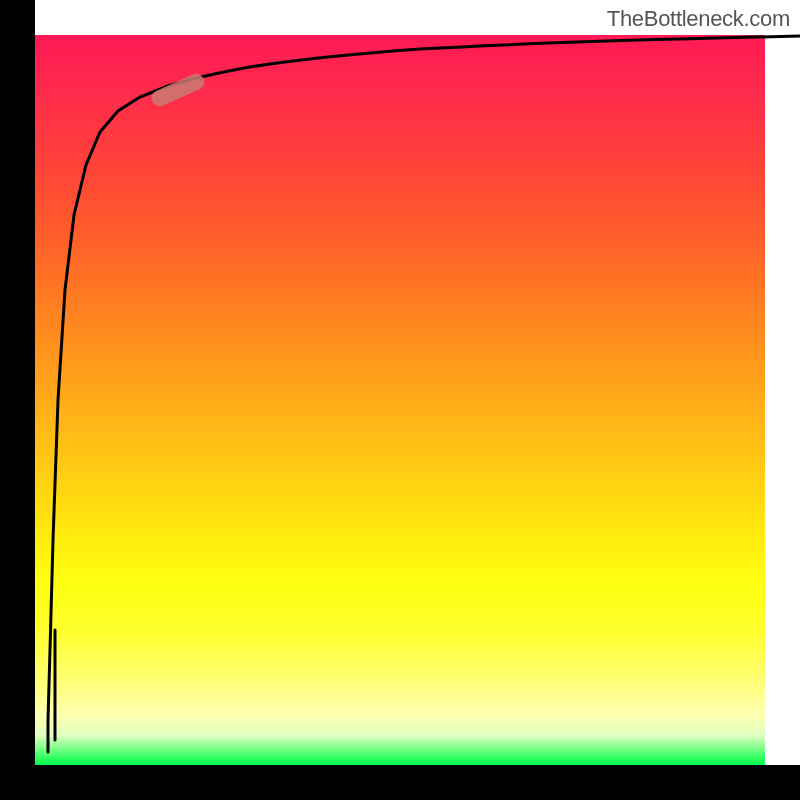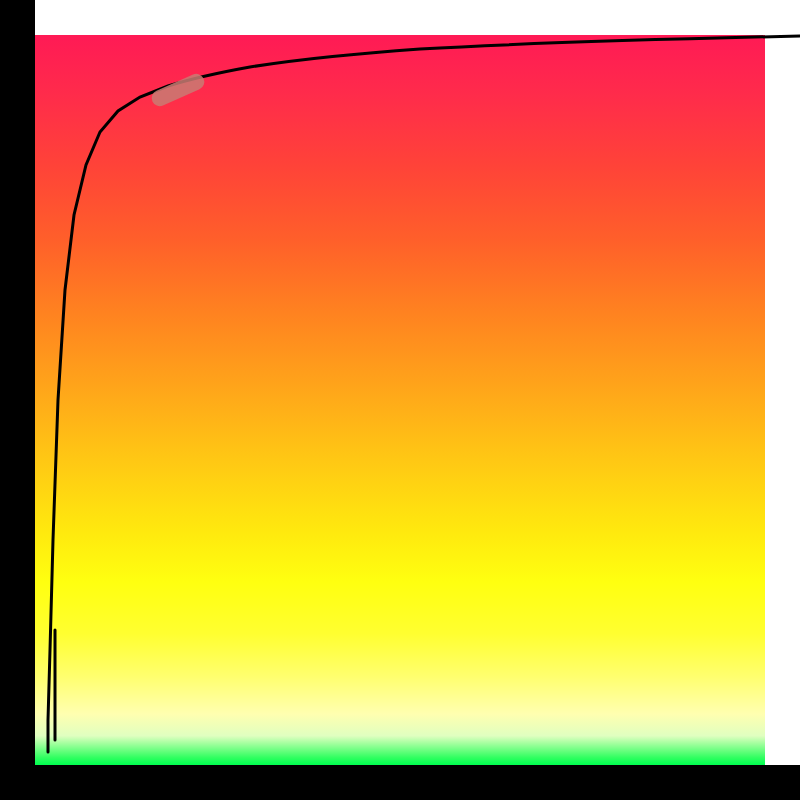--- a/index.html
+++ b/index.html
@@ -101,13 +101,14 @@
     <path d="M 55 740 L 55 630" fill="none" stroke="#000000" stroke-width="3" stroke-linecap="round"></path>
 
     <g transform="translate(178 90) rotate(-24)">
       <rect x="-28" y="-8" width="56" height="16" rx="8" ry="8" fill="#c97b73" opacity="0.85"></rect>
     </g>
   </svg>
 
   <div class="axis-left"></div>
   <div class="axis-bottom"></div>
 
+  <div class="attribution">TheBottleneck.com</div>
 </div>
 
 </body></html>

